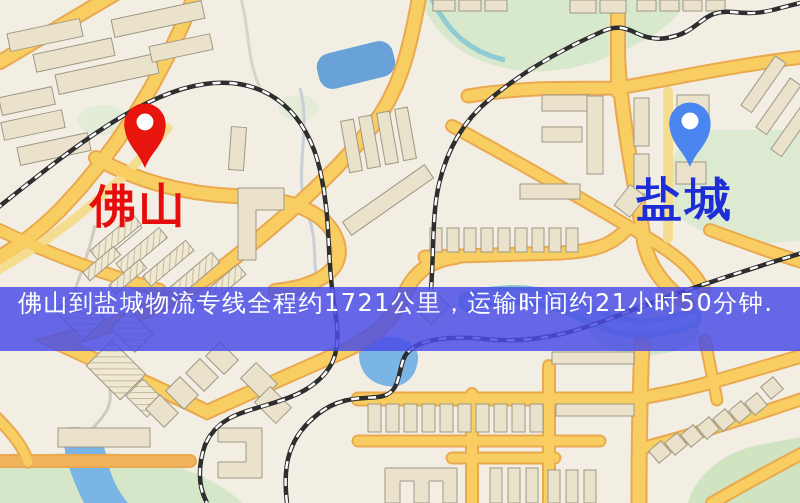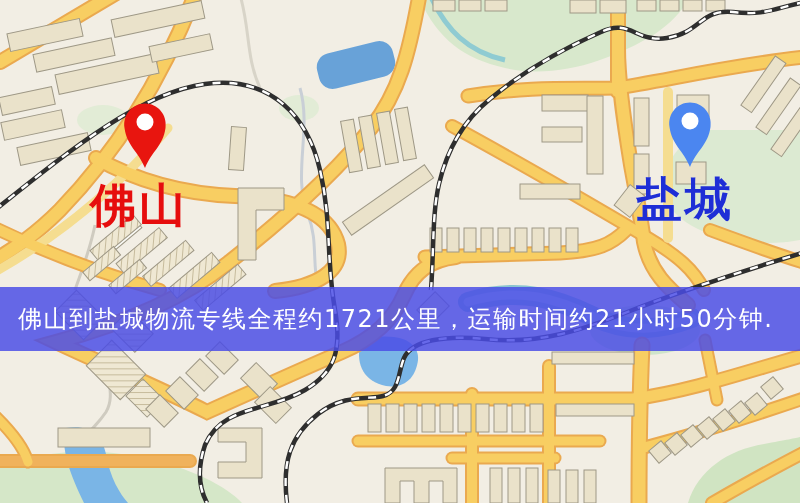--- a/index.html
+++ b/index.html
@@ -13,21 +13,21 @@
     position:absolute;font-size:46px;font-weight:700;line-height:1;
     letter-spacing:3px;white-space:nowrap;
     font-family:"DejaVu Sans","Liberation Sans",sans-serif;
     text-shadow:0 0 1px rgba(255,255,255,.35);
   }
   .city-label.origin{left:90px;top:182px;color:#e60d0d;}
   .city-label.dest{left:636px;top:176px;color:#1e2ed6;}
   .banner{
     position:absolute;left:0;right:0;top:287px;height:64px;
     background:rgba(74,76,230,0.84);
-    display:flex;align-items:center;
+    display:flex;
   }
   .banner span{
     color:#ffffff;font-size:24px;letter-spacing:1.5px;
     padding-left:18px;white-space:nowrap;
   }
 </style>
 </head>
 <body>
 
 <div class="stage">

